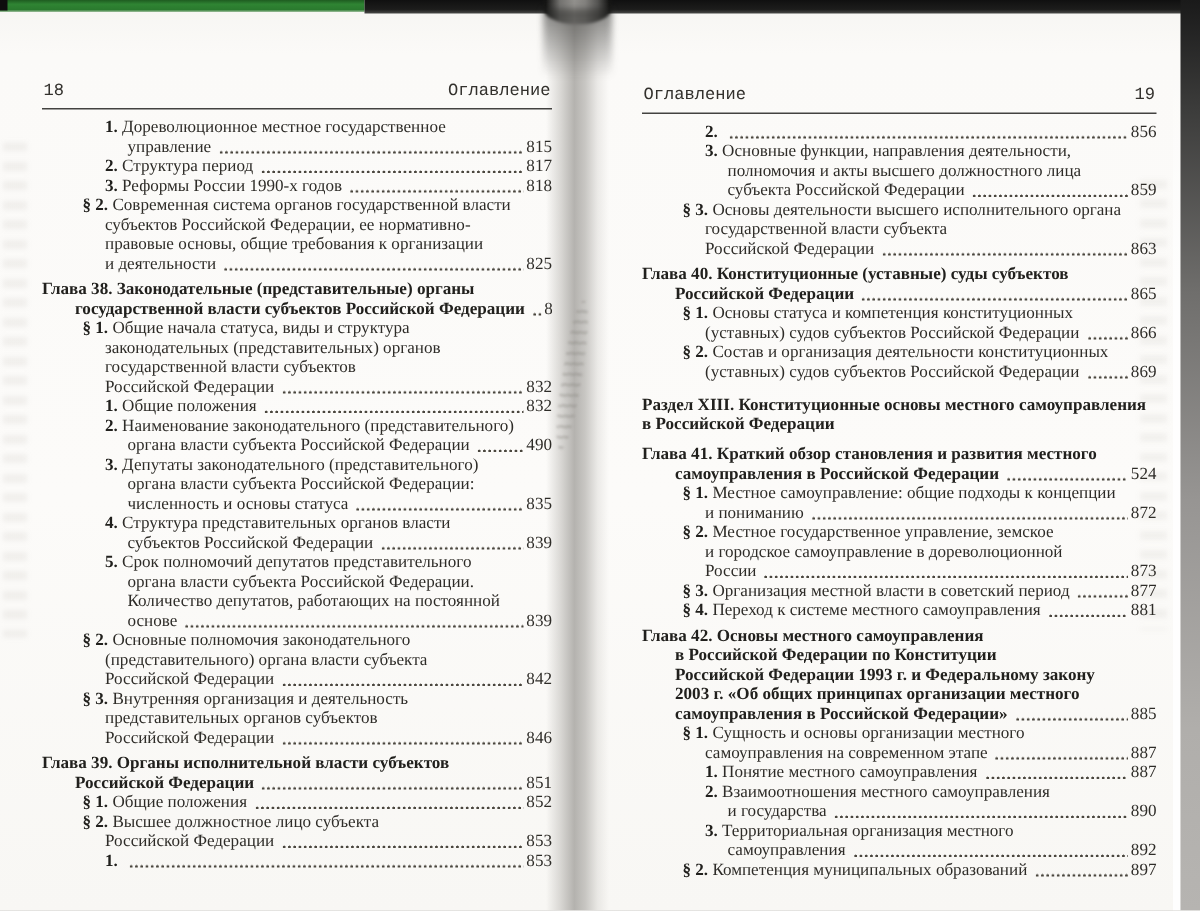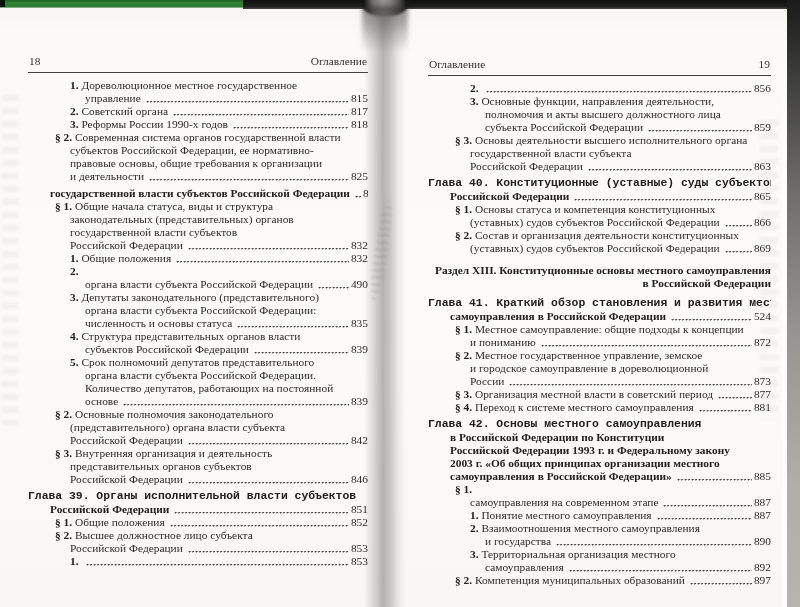--- a/index.html
+++ b/index.html
@@ -31,35 +31,35 @@
   .ghost-l{position:absolute;left:2px;top:95px;width:16px;height:330px;
     background:repeating-linear-gradient(180deg,rgba(146,143,135,.10) 0 6px,rgba(0,0,0,0) 6px 13px);filter:blur(1.6px);}
   .ghost-r{position:absolute;left:760px;top:120px;width:18px;height:300px;
     background:repeating-linear-gradient(180deg,rgba(146,143,135,.09) 0 6px,rgba(0,0,0,0) 6px 13px);filter:blur(1.8px);}
   
   .page-col{position:absolute;font-size:11.4px;line-height:13px;}
   .page-col.left{left:28px;top:55px;width:340px;}
   .page-col.right{left:428px;top:58px;width:343px;}
   .page-head{display:flex;justify-content:space-between;align-items:baseline;
     padding:0 1px 4px 1px;border-bottom:1px solid var(--rule-color,#434240);margin-bottom:6px;}
-  .page-head .num,.page-head .title{font-size:11.4px;color:#33312d;}
+  .page-head .num,.page-head .title{font-size:11.4px;color:#33312d;font-family:Liberation Mono, monospace;}
   
   .entry{margin:0;}
   .entry .line{display:flex;align-items:baseline;overflow:hidden;}
   .lbl{font-weight:bold;white-space:pre;color:var(--ink-bold,#21201d);}
   .txt{white-space:nowrap;}
   .entry.chapter{margin-top:4px;font-weight:bold;color:var(--ink-bold,#21201d);}
   .entry.chapter .line{padding-left:22px;}
-  .entry.chapter .line.first{padding-left:0;font-family:Liberation Mono, monospace;}
+  .entry.chapter .line.first{padding-left:0;}
   .entry.sec .line{padding-left:42px;}
   .entry.sec .line.first{padding-left:27px;}
   .entry.item .line{padding-left:57px;}
   .entry.item .line.first{padding-left:42px;}
   .entry.part{margin:9px 0 7px;font-weight:bold;color:var(--ink-bold,#21201d);}
-  .entry.part .line{display:block;text-align:right;padding:0;}
+  .entry.part .line{display:block;text-align:left;padding:0;}
   .dots{flex:1 1 auto;min-width:6px;height:12px;margin:0 2px 0 5px;align-self:flex-end;
     background-image:radial-gradient(circle at 1.4px 8.6px,#4a463e 0.8px,rgba(0,0,0,0) 1.05px);
     background-size:3.5px 12px;background-repeat:repeat-x;}
   .pg{font-weight:normal;white-space:nowrap;color:#2e2c28;}
 </style>
 </head>
 <body>
 
 <div class="scan">
 
@@ -88,21 +88,21 @@
           </div>
           <div class="line cont">
             <span class="txt">управление</span>
             <span class="dots"></span>
             <span class="pg">815</span>
           </div>
         </div>
         <div class="entry item">
           <div class="line first">
             <span class="lbl">2. </span>
-            <span class="txt">Советский органа</span>
+            <span class="txt">Структура период</span>
             <span class="dots"></span>
             <span class="pg">817</span>
           </div>
         </div>
         <div class="entry item">
           <div class="line first">
             <span class="lbl">3. </span>
             <span class="txt">Реформы России 1990-х годов</span>
             <span class="dots"></span>
             <span class="pg">818</span>
@@ -119,20 +119,24 @@
           <div class="line cont">
             <span class="txt">правовые основы, общие требования к организации</span>
           </div>
           <div class="line cont">
             <span class="txt">и деятельности</span>
             <span class="dots"></span>
             <span class="pg">825</span>
           </div>
         </div>
         <div class="entry chapter">
+          <div class="line first">
+            <span class="lbl">Глава 38. </span>
+            <span class="txt">Законодательные (представительные) органы</span>
+          </div>
           <div class="line cont">
             <span class="txt">государственной власти субъектов Российской Федерации</span>
             <span class="dots"></span>
             <span class="pg">831</span>
           </div>
         </div>
         <div class="entry sec">
           <div class="line first">
             <span class="lbl">§ 1. </span>
             <span class="txt">Общие начала статуса, виды и структура</span>
@@ -153,20 +157,21 @@
           <div class="line first">
             <span class="lbl">1. </span>
             <span class="txt">Общие положения</span>
             <span class="dots"></span>
             <span class="pg">832</span>
           </div>
         </div>
         <div class="entry item">
           <div class="line first">
             <span class="lbl">2. </span>
+            <span class="txt">Наименование законодательного (представительного)</span>
           </div>
           <div class="line cont">
             <span class="txt">органа власти субъекта Российской Федерации</span>
             <span class="dots"></span>
             <span class="pg">490</span>
           </div>
         </div>
         <div class="entry item">
           <div class="line first">
             <span class="lbl">3. </span>
@@ -423,20 +428,21 @@
           </div>
           <div class="line cont">
             <span class="txt">самоуправления в Российской Федерации»</span>
             <span class="dots"></span>
             <span class="pg">885</span>
           </div>
         </div>
         <div class="entry sec">
           <div class="line first">
             <span class="lbl">§ 1. </span>
+            <span class="txt">Сущность и основы организации местного</span>
           </div>
           <div class="line cont">
             <span class="txt">самоуправления на современном этапе</span>
             <span class="dots"></span>
             <span class="pg">887</span>
           </div>
         </div>
         <div class="entry item">
           <div class="line first">
             <span class="lbl">1. </span>

